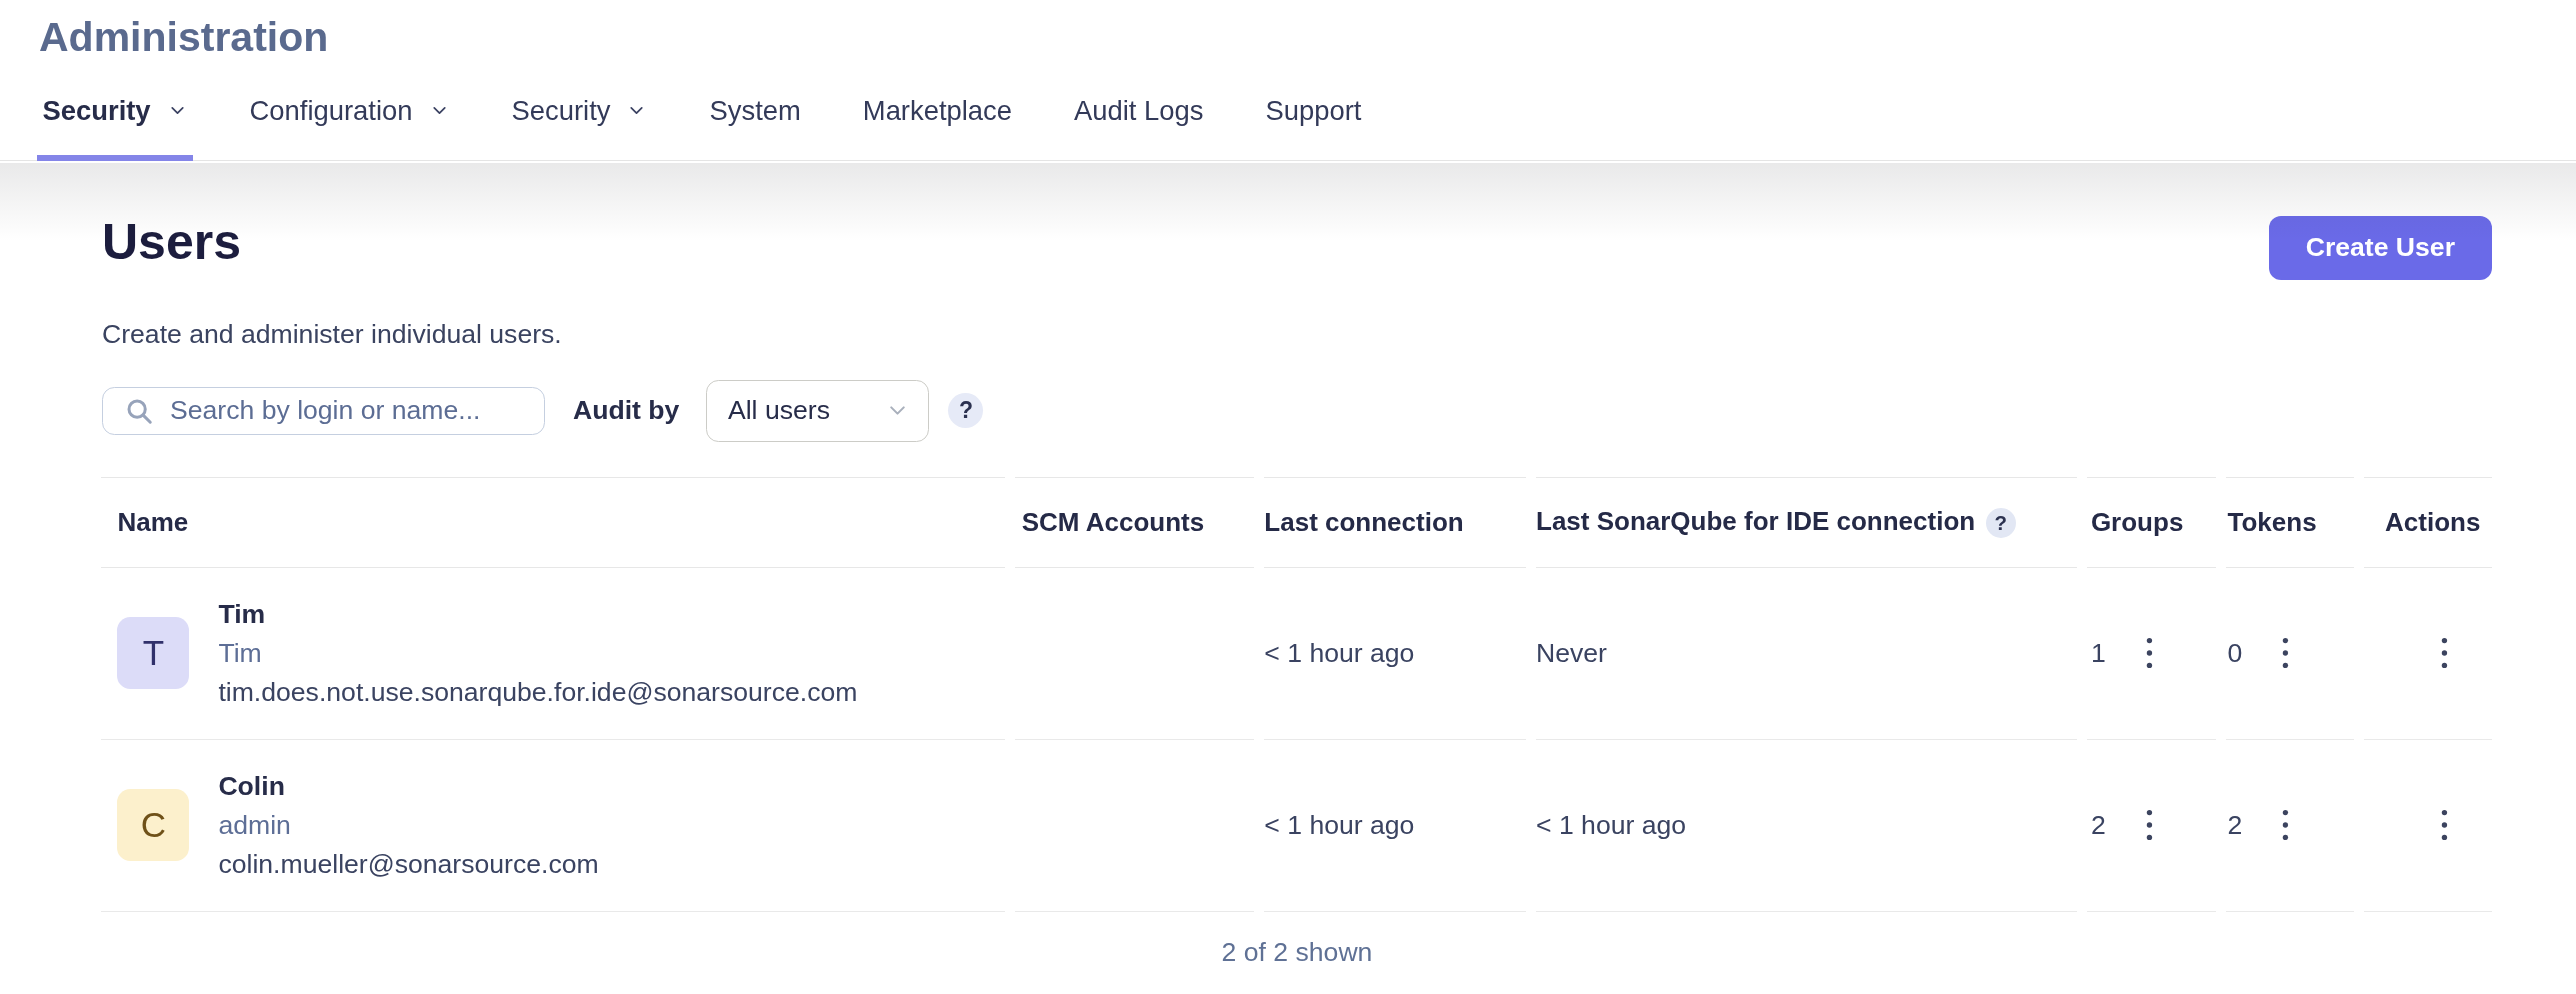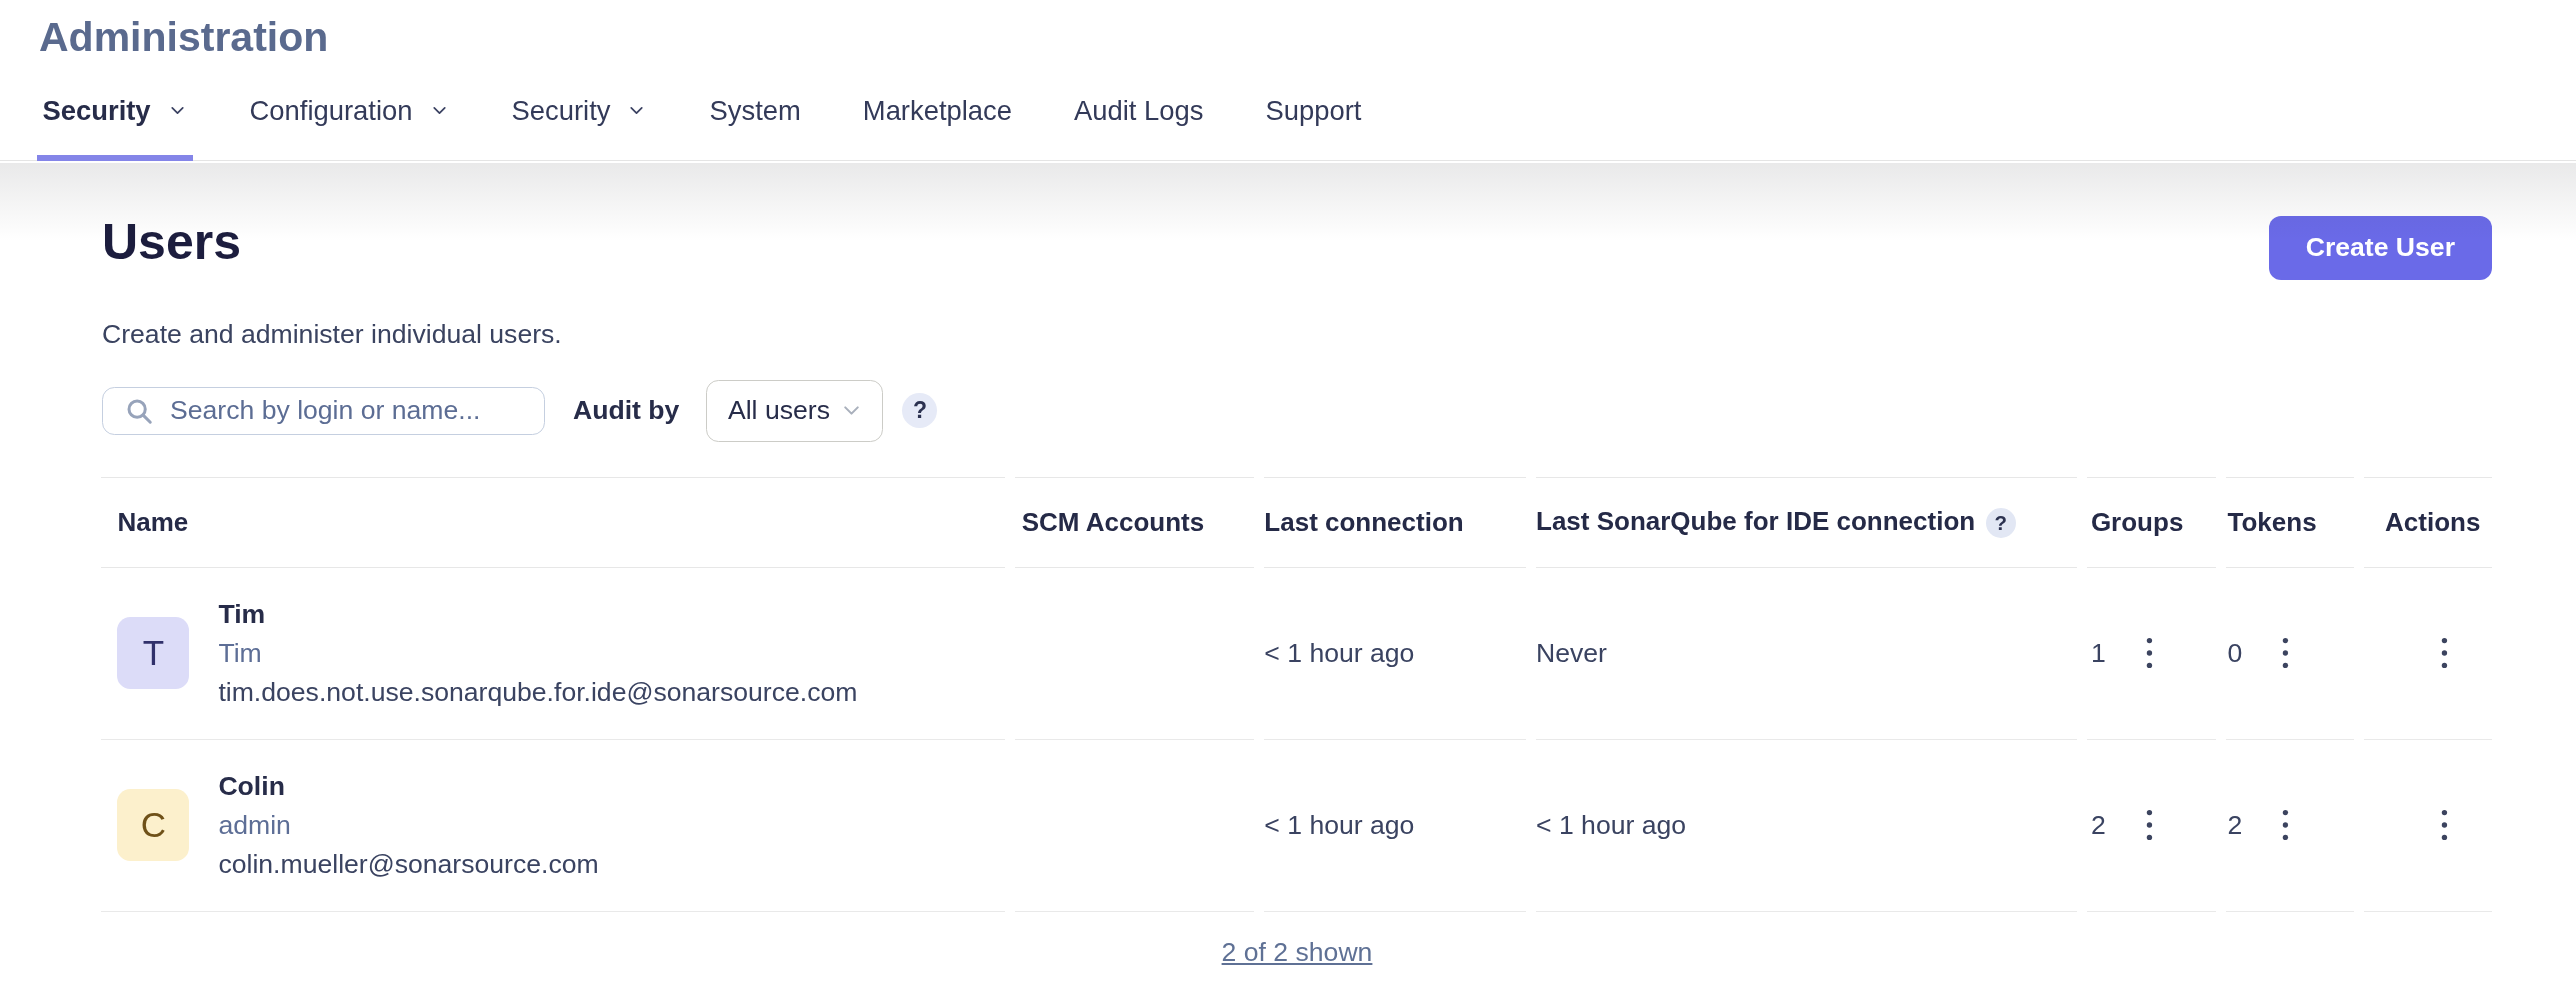--- a/index.html
+++ b/index.html
@@ -36,21 +36,21 @@
   
   .toolbar { display:flex; align-items:center; margin-top:30px; height:62px; }
   .search-box { display:flex; align-items:center; width:443px; height:48px;
     border:1.8px solid #c5cfe0; border-radius:12.4px; padding:0 17.7px 0 21px; background:#fff; }
   .search-box svg { width:30px; height:30px; stroke:#97a3ba; fill:none;
     stroke-width:2.4; stroke-linecap:round; flex:none; }
   .search-box input { border:none; outline:none; width:100%; margin-left:16px;
     font-size:26.6px; color:#2b3150; font-family:"Liberation Sans",sans-serif; }
   .search-box input::placeholder { color:#5c6d94; opacity:1; }
   .filter-label { margin-left:28px; font-size:26.6px; font-weight:700; color:#272c49; }
-  .select { display:flex; align-items:center; width:177px; height:62px; margin-left:26.6px;
+  .select { display:flex; align-items:center; width:223px; height:62px; margin-left:26.6px;
     border:1.8px solid #ccccc7; border-radius:12.4px; padding:0 17.7px 0 21px;
     background:#fff; cursor:pointer; }
   .select .sel-text { font-size:26.6px; color:#272c49; }
   .select .chev { margin-left:auto; stroke:#a9b0bc; width:25px; height:25px; }
   .help-badge { display:flex; align-items:center; justify-content:center;
     width:35px; height:35px; margin-left:19.5px; border-radius:50%;
     background:#e6eaf7; color:#2b3150; font-size:23px; font-weight:700; cursor:pointer; }
 
   
   .table-wrap { margin-top:35px; }
@@ -76,21 +76,21 @@
     font-size:35px; font-weight:400; }
   .user-meta { margin-left:29px; line-height:39px; }
   .user-name { font-weight:700; color:#272c49; }
   .user-login { color:#5d6e96; cursor:pointer; }
   .user-email { color:#3a4361; }
   .num-cell { display:flex; align-items:center; gap:32px; }
   .kebab { background:none; border:none; padding:5.3px 7px; cursor:pointer; display:flex; }
   .kebab svg { width:8.9px; height:34px; }
   .kebab circle { fill:#3c445f; }
   td.c-actions .kebab { margin-left:69px; }
-  .table-footer { padding:25px 0 17.7px; text-align:center; font-size:26.6px; color:#5f7195;text-decoration:underline; }
+  .table-footer { padding:25px 0 17.7px; text-align:center; font-size:26.6px; color:#5f7195; }
 </style>
 </head>
 <body>
 
 <div class="masthead">
   <div class="app-title">Administration</div>
   <div class="nav">
     <div class="nav-item active">
       <span>Security</span>
       <svg class="chev" viewBox="0 0 24 24">

